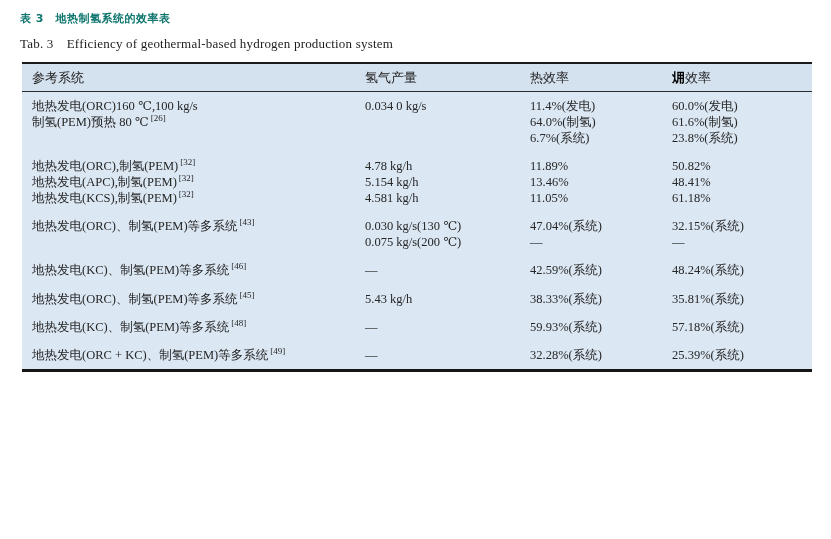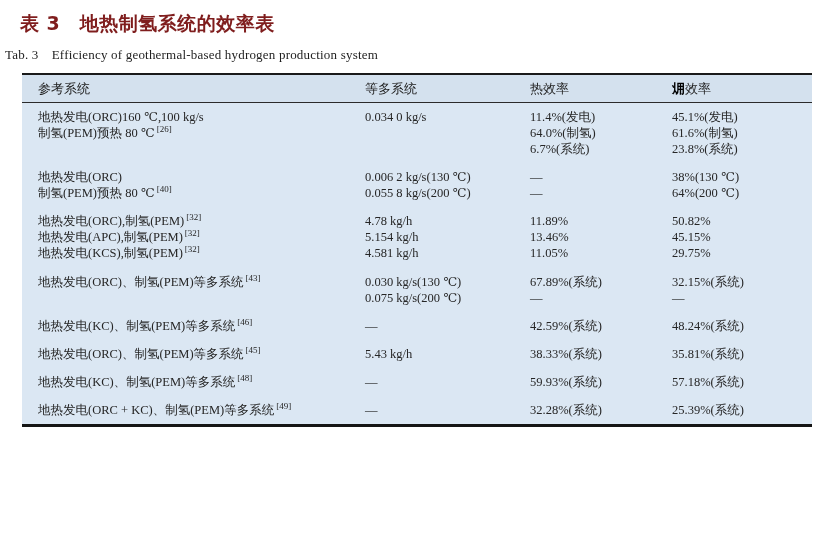--- a/index.html
+++ b/index.html
@@ -5,25 +5,25 @@
   html,body{margin:0;padding:0;background:#ffffff;}
   body{
     width:831px;height:539px;overflow:hidden;
     font-family:"Liberation Serif","DejaVu Serif",serif;
     color:#262626;
     -webkit-font-smoothing:antialiased;
   }
   .page{position:relative;width:831px;height:539px;}
   .title-cn{
     font-family:"DejaVu Sans","Liberation Sans",sans-serif;
-    font-weight:bold;font-size:19px;color:#7f1d1d;
+    font-weight:bold;font-size:11px;color:#0f766e;
     margin:11px 0 0 20px;letter-spacing:0.5px;white-space:pre;
   }
   .title-en{
-    font-size:13px;color:#1d1d1d;margin:9px 0 0 5px;white-space:pre;letter-spacing:0.2px;
+    font-size:13px;color:#1d1d1d;margin:9px 0 0 20px;white-space:pre;letter-spacing:0.2px;
   }
   table.eff{
     border-collapse:collapse;table-layout:fixed;
     width:790px;margin:9px 0 0 22px;
     background:#dbe7f3;
     border-top:2px solid #1a1a1a;
     border-bottom:3px solid #151515;
   }
   table.eff thead th{
     background:#d4e1ee;
@@ -32,116 +32,98 @@
     height:27px;padding:0;
     border-bottom:1.5px solid #2b2b2b;
     vertical-align:middle;
   }
   table.eff th b{font-weight:bold;color:#000;}
   table.eff td{
     vertical-align:top;
     font-size:12.5px;line-height:16px;
     padding:6px 0 6px 0;color:#262626;
   }
-  table.eff td:first-child, table.eff th:first-child{padding-left:16px;}
+  table.eff td:first-child, table.eff th:first-child{padding-left:10px;}
   .ln{white-space:nowrap;}
   sup.ref{font-size:9px;line-height:1;margin-left:2px;color:#262626;}
 </style>
 </head>
 <body>
 
 <div class="page">
   <div class="title-cn">表 3　地热制氢系统的效率表</div>
   <div class="title-en">Tab. 3　Efficiency of geothermal-based hydrogen production system</div>
 
   <table class="eff">
     <colgroup>
       <col style="width:343px">
       <col style="width:165px">
       <col style="width:142px">
       <col style="width:140px">
     </colgroup>
     <thead>
       <tr>
           <th>参考系统</th>
-          <th>等多系统</th>
+          <th>氢气产量</th>
           <th>热效率</th>
           <th><b>㶲</b>效率</th>
         </tr>
     </thead>
     <tbody>
         <tr>
           <td>
             <div class="ln">地热发电(ORC)160 ℃,100 kg/s</div>
             <div class="ln">制氢(PEM)预热 80 ℃<sup class="ref">[26]</sup></div>
           </td>
           <td>
             <div class="ln">0.034 0 kg/s</div>
           </td>
           <td>
             <div class="ln">11.4%(发电)</div>
             <div class="ln">64.0%(制氢)</div>
             <div class="ln">6.7%(系统)</div>
           </td>
           <td>
-            <div class="ln">45.1%(发电)</div>
+            <div class="ln">60.0%(发电)</div>
             <div class="ln">61.6%(制氢)</div>
             <div class="ln">23.8%(系统)</div>
-          </td>
-        </tr>
-        <tr>
-          <td>
-            <div class="ln">地热发电(ORC)</div>
-            <div class="ln">制氢(PEM)预热 80 ℃<sup class="ref">[40]</sup></div>
-          </td>
-          <td>
-            <div class="ln">0.006 2 kg/s(130 ℃)</div>
-            <div class="ln">0.055 8 kg/s(200 ℃)</div>
-          </td>
-          <td>
-            <div class="ln">—</div>
-            <div class="ln">—</div>
-          </td>
-          <td>
-            <div class="ln">38%(130 ℃)</div>
-            <div class="ln">64%(200 ℃)</div>
           </td>
         </tr>
         <tr>
           <td>
             <div class="ln">地热发电(ORC),制氢(PEM)<sup class="ref">[32]</sup></div>
             <div class="ln">地热发电(APC),制氢(PEM)<sup class="ref">[32]</sup></div>
             <div class="ln">地热发电(KCS),制氢(PEM)<sup class="ref">[32]</sup></div>
           </td>
           <td>
             <div class="ln">4.78 kg/h</div>
             <div class="ln">5.154 kg/h</div>
             <div class="ln">4.581 kg/h</div>
           </td>
           <td>
             <div class="ln">11.89%</div>
             <div class="ln">13.46%</div>
             <div class="ln">11.05%</div>
           </td>
           <td>
             <div class="ln">50.82%</div>
-            <div class="ln">45.15%</div>
-            <div class="ln">29.75%</div>
+            <div class="ln">48.41%</div>
+            <div class="ln">61.18%</div>
           </td>
         </tr>
         <tr>
           <td>
             <div class="ln">地热发电(ORC)、制氢(PEM)等多系统<sup class="ref">[43]</sup></div>
           </td>
           <td>
             <div class="ln">0.030 kg/s(130 ℃)</div>
             <div class="ln">0.075 kg/s(200 ℃)</div>
           </td>
           <td>
-            <div class="ln">67.89%(系统)</div>
+            <div class="ln">47.04%(系统)</div>
             <div class="ln">—</div>
           </td>
           <td>
             <div class="ln">32.15%(系统)</div>
             <div class="ln">—</div>
           </td>
         </tr>
         <tr>
           <td>
             <div class="ln">地热发电(KC)、制氢(PEM)等多系统<sup class="ref">[46]</sup></div>

